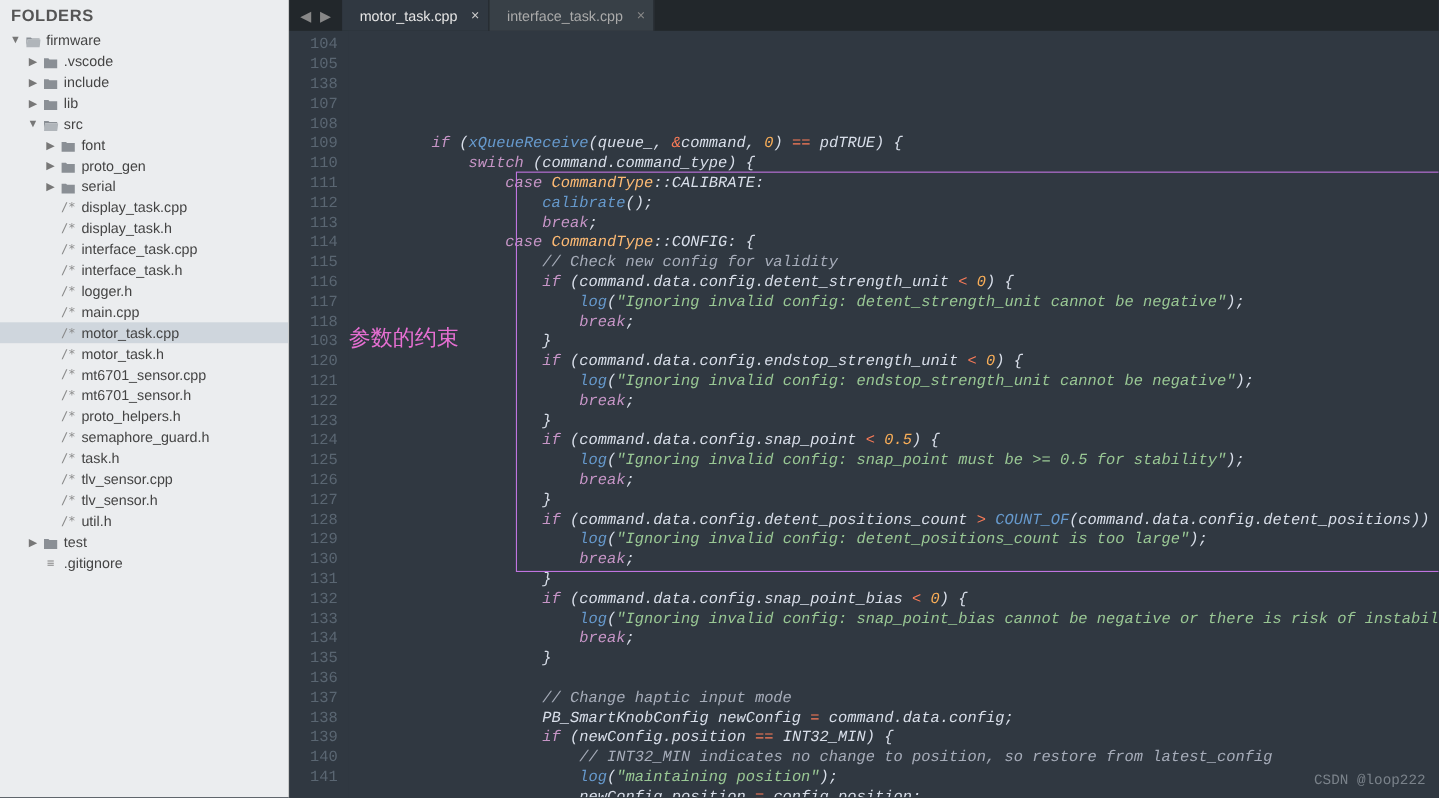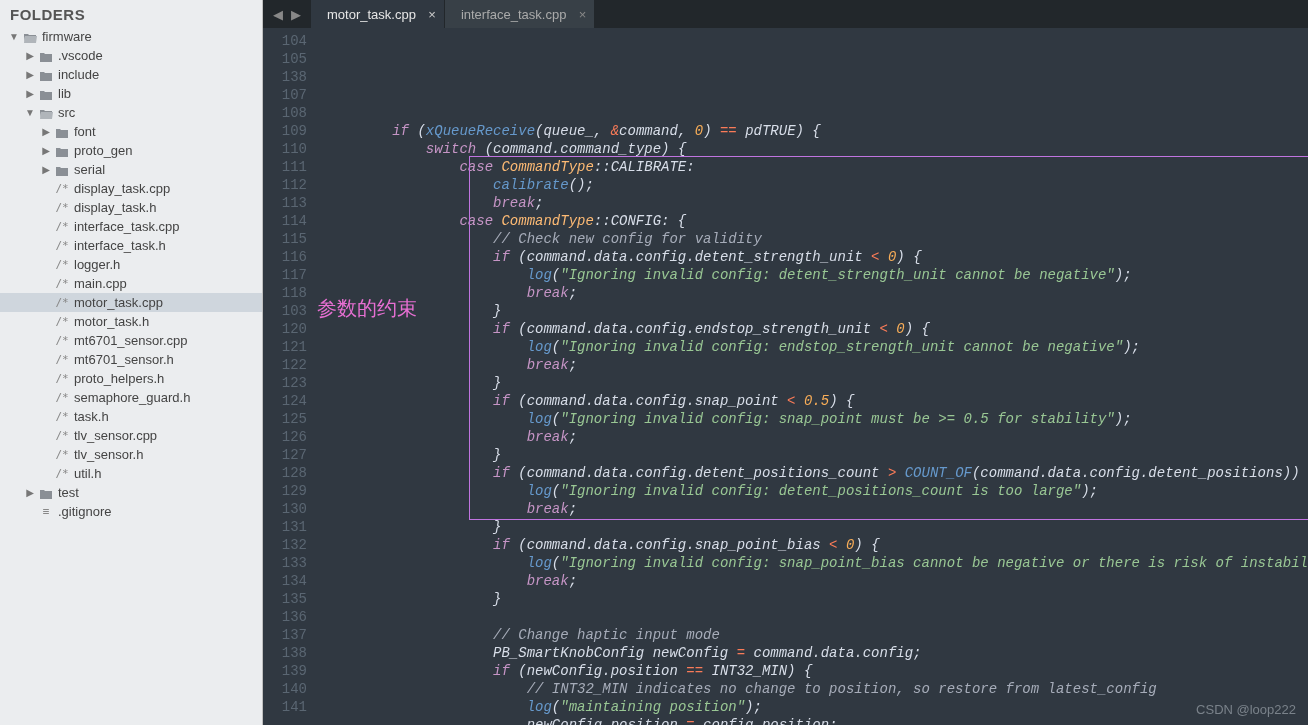--- a/index.html
+++ b/index.html
@@ -23,21 +23,21 @@
 .tab.active { background:#303841; color:#e6e6e6; }
 .tab .close { position:absolute; right:8px; top:50%; transform:translateY(-50%); font-size:13px; color:#888; cursor:pointer; }
 .tab.active .close { color:#ccc; }
 .editor { flex:1; display:flex; overflow:hidden; position:relative; font-family:Consolas,"Courier New",monospace; font-size:14px; line-height:18px; }
 .gutter { background:#303841; color:#5a6672; text-align:right; padding:4px 10px 4px 0; user-select:none; width:54px; }
 .gutter div { height:18px; }
 .code { flex:1; padding:4px 0 4px 8px; position:relative; white-space:pre; color:#d8dee9; overflow:hidden; }
 .code-line { height:18px;font-style:italic; }
 .hl-box { position:absolute; border:1px solid #c074e0; pointer-events:none; }
 .annot { position:absolute; color:#e66fd2; font-size:20px; font-family:"Microsoft YaHei",sans-serif; pointer-events:none; font-weight:500; }
-.watermark { position:absolute; right:12px; bottom:6px; color:#7a828a; font-size:13px; font-family:Liberation Sans, sans-serif; }
+.watermark { position:absolute; right:12px; bottom:6px; color:#7a828a; font-size:13px; font-family:Liberation Mono, monospace; }
 
 .kw{color:#c695c6}.fn{color:#6699cc}.str{color:#99c794}.num{color:#f9ae58}.cm{color:#a6acb9}.op{color:#f97b58}.ty{color:#fdba74}.mac{color:#6699cc}
 </style>
 </head>
 <body>
 
 <div class="app">
   <aside class="sidebar">
     <div class="sidebar-header">FOLDERS</div>
     <ul class="tree" id="tree">

